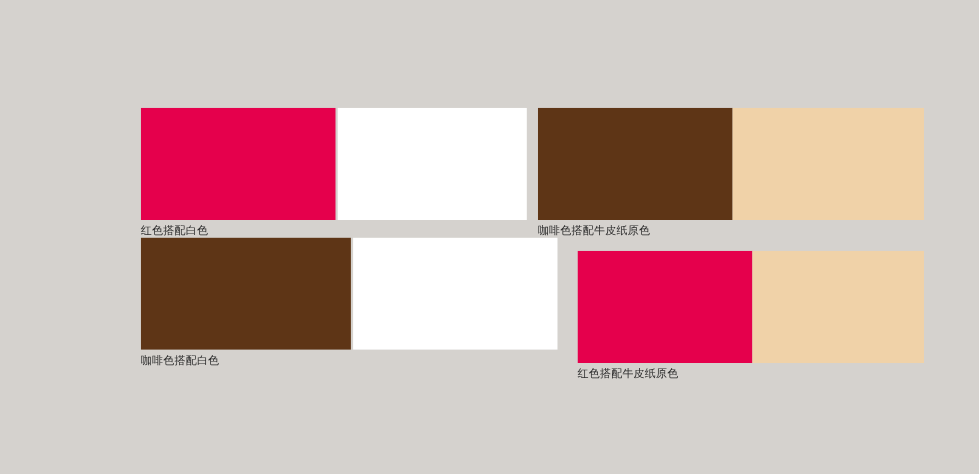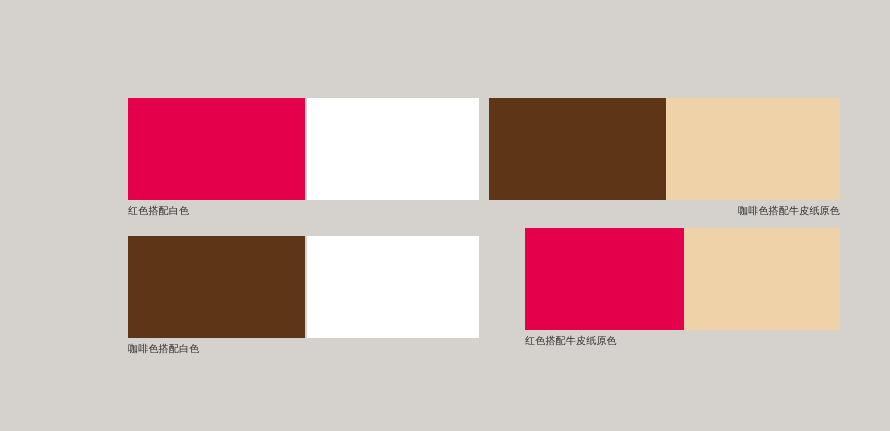--- a/index.html
+++ b/index.html
@@ -40,42 +40,42 @@
     font-size: 10px;
     line-height: 13px;
     color: #2b2b2b;
     letter-spacing: 0.2px;
     white-space: nowrap;
   }
 
   
   #card-red-white       { left: 96px;  top: 98px;  width: 351px; }
   #card-brown-kraft     { left: 457px; top: 98px;  width: 351px; }
-  #card-brown-white     { left: 96px;  top: 236px; width: 351px; }
+  #card-brown-white     { left: 96px;  top: 216px; width: 379px; }
   #card-red-kraft       { left: 457px; top: 228px; width: 351px; padding-left: 36px; }
 </style>
 </head>
 <body style="background: rgb(213, 210, 206);">
 
 <div id="board">
 
   <div class="card" id="card-red-white">
     <div class="pair">
       <div class="half" style="background: rgb(229, 0, 76); width: 50.5%; margin-right: 2px;"></div>
       <div class="half" style="background: rgb(255, 255, 255); flex: 1 1 auto;"></div>
     </div>
     <div class="caption" style="color: rgb(43, 43, 43);">红色搭配白色</div>
   </div>
 
   <div class="card" id="card-brown-kraft">
     <div class="pair">
       <div class="half" style="background: rgb(94, 53, 22); width: 50.5%;"></div>
       <div class="half" style="background: rgb(240, 210, 168); flex: 1 1 auto;"></div>
     </div>
-    <div class="caption" style="color: rgb(43, 43, 43); text-align: right;">咖啡色搭配牛皮纸原色</div>
+    <div class="caption" style="color: rgb(43, 43, 43);">咖啡色搭配牛皮纸原色</div>
   </div>
 
   <div class="card" id="card-brown-white">
     <div class="pair">
       <div class="half" style="background: rgb(94, 53, 22); width: 50.5%; margin-right: 2px;"></div>
       <div class="half" style="background: rgb(255, 255, 255); flex: 1 1 auto;"></div>
     </div>
     <div class="caption" style="color: rgb(43, 43, 43);">咖啡色搭配白色</div>
   </div>
 

